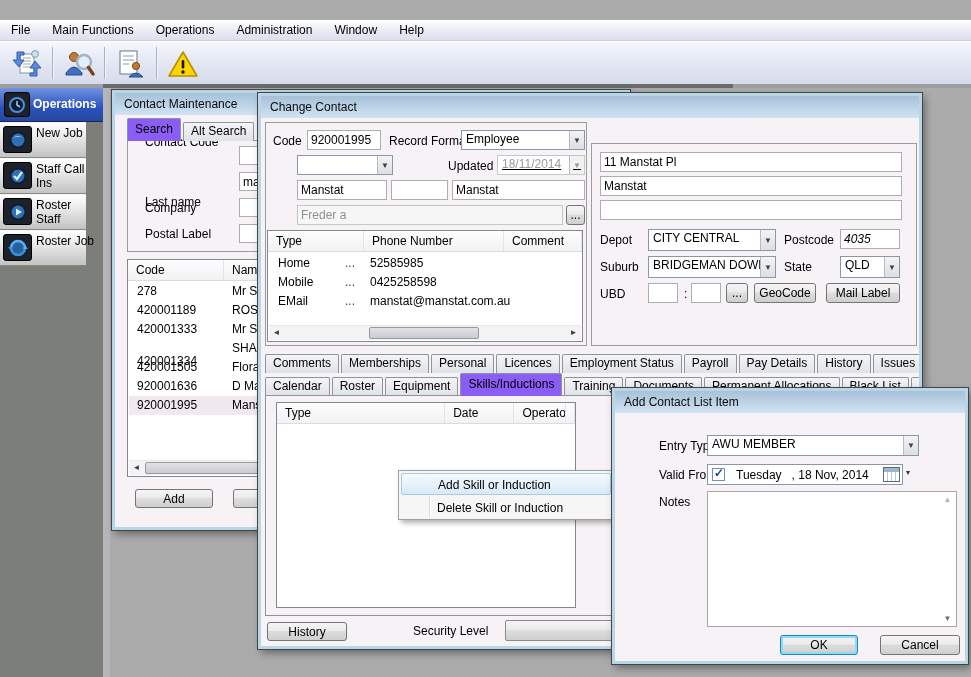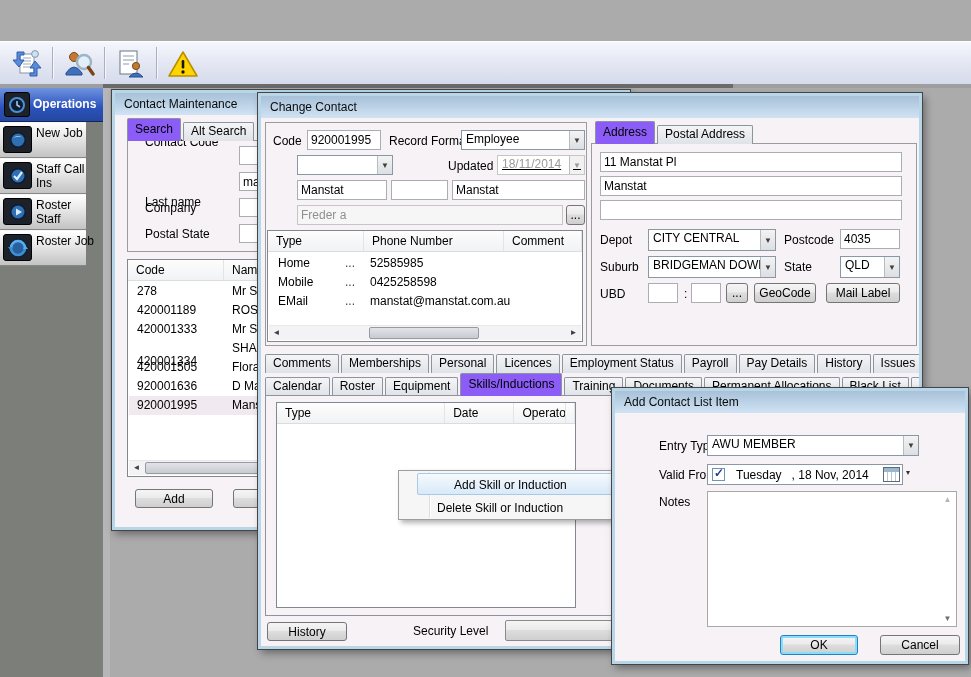--- a/index.html
+++ b/index.html
@@ -67,38 +67,41 @@
   .tabrow{position:absolute;display:flex;align-items:flex-end;}
   .tab{display:inline-block;height:19px;line-height:17px;padding:0 7px;
     background:linear-gradient(#f4f5f7,#dfe2e7);border:1px solid #8e949e;border-bottom:0;
     border-radius:2px 2px 0 0;margin-right:2px;white-space:nowrap;}
   .tab.act{background:#8b5cf6;height:23px;line-height:20px;position:relative;z-index:3;}
   
   .cmenu{position:absolute;background:#f6f6f6;border:1px solid #9e9e9e;box-shadow:3px 3px 5px rgba(0,0,0,.3);}
   .cmenu .gut{position:absolute;left:30px;top:1px;bottom:1px;width:1px;background:#dedede;box-shadow:1px 0 0 #fff;}
   .cmi{position:absolute;left:2px;width:210px;height:22px;line-height:22px;}
   .cmi .t{position:absolute;left:36px;}
-  .cmi.hl{background:linear-gradient(#f5fafd,#d9e9f8);border:1px solid #a9c9e8;border-radius:2px;margin-left:16px;}
+  .cmi.hl{background:linear-gradient(#f5fafd,#d9e9f8);border:1px solid #a9c9e8;border-radius:2px;}
   
   .datec{position:absolute;background:#fff;border:1px solid #8a98a5;}
   .chk{position:absolute;left:4px;top:3px;width:13px;height:13px;background:#fff;border:1px solid #6a93bd;}
   .chk .ck{position:absolute;left:1px;top:-3px;color:#1c3f94;font-size:12px;font-weight:bold;}
   .calico{position:absolute;width:17px;height:15px;border:1px solid #5a6a7a;background:
     linear-gradient(#9db6d0,#9db6d0) 0 0/17px 4px no-repeat,
     repeating-linear-gradient(90deg,#fff 0 3px,#b9c6d4 3px 4px),
     repeating-linear-gradient(#fff 0 3px,#b9c6d4 3px 4px);}
   .vsarr{position:absolute;width:15px;font-size:8px;text-align:center;color:#666;}
   svg{display:block;}
 </style>
 </head>
 <body>
 
 <div class="screen">
 
 
+  <div class="menubar">
+    <span>File</span><span>Main Functions</span><span>Operations</span><span>Administration</span><span>Window</span><span>Help</span>
+  </div>
 
   <div class="toolbar">
     <div class="tbtn" style="left:6px;">
       <svg width="32" height="32" viewBox="0 0 32 32">
         <rect x="9" y="6" width="14" height="19" fill="#ffffff" stroke="#8494a4"></rect>
         <line x1="12" y1="10" x2="20" y2="10" stroke="#9aa8b6"></line>
           <line x1="12" y1="13" x2="20" y2="13" stroke="#9aa8b6"></line>
         <line x1="12" y1="16" x2="20" y2="16" stroke="#9aa8b6"></line>
           <line x1="12" y1="19" x2="20" y2="19" stroke="#9aa8b6"></line>
         <path d="M13 4 L6 4 L6 12 L2 12 L8 19 L13 12 L9 12 L9 7 L13 7 Z" fill="#5b8ad8" stroke="#2c5faf" stroke-width="1"></path>
@@ -206,21 +209,21 @@
           <span class="tab act">Search</span>
           <span class="tab">Alt Search</span>
         </div>
         <div class="gbox" style="left:12px;top:25px;width:488px;height:112px;background:#f6f2f6;"></div>
         <span class="lbl" style="left:30px;top:20px;">Contact Code</span>
         <input class="inp" style="left: 124px; top: 31px; width: 160px; height: 19px;" value="">
         <span class="lbl" style="left:30px;top:60px;margin-top:20px;">Last name</span>
         <input class="inp" style="left: 124px; top: 57px; width: 160px; height: 19px;" value="man">
         <span class="lbl" style="left:30px;top:86px;">Company</span>
         <input class="inp" style="left: 124px; top: 83px; width: 160px; height: 19px;" value="">
-        <span class="lbl" style="left:30px;top:112px;">Postal State</span>
+        <span class="lbl" style="left:30px;top:112px;">Postal Label</span>
         <input class="inp" style="left: 124px; top: 109px; width: 160px; height: 19px;" value="">
 
         <div class="grid" style="left:12px;top:144px;width:488px;height:218px;">
           <div class="ghead">
             <div class="gh" style="width:96px;">Code</div>
             <div class="gh" style="flex:1;">Name</div>
           </div>
           <div class="grow" style="top:22px;">
               <span style="left:8px;">278</span>
               <span style="left:103px;">Mr Sha</span>
@@ -309,35 +312,31 @@
               <span style="left:76px;color:#444;">...</span>
               <span style="left:101px;">manstat@manstat.com.au</span>
             </div>
           <div class="hsb" style="left:1px;right:1px;bottom:1px;">
             <span class="sarr" style="left:0;">◄</span>
             <div class="sth" style="left:100px;width:110px;"></div>
             <span class="sarr" style="right:0;">►</span>
           </div>
         </div>
 
-        <div class="tabrow" style="left:334px;top:3px;z-index:3;">
-          <span class="tab act">Address</span>
-          <span class="tab">Postal Address</span>
-        </div>
         <div class="gbox" style="left:330px;top:25px;width:326px;height:203px;background:#f6f2f6;">
           <input class="inp" style="left: 8px; top: 8px; width: 302px; height: 20px;" value="11 Manstat Pl">
           <input class="inp" style="left: 8px; top: 32px; width: 302px; height: 20px;" value="Manstat">
           <input class="inp" style="left: 8px; top: 56px; width: 302px; height: 20px;" value="">
           <span class="lbl" style="left:8px;top:89px;">Depot</span>
           <div class="combo" style="left:56px;top:85px;width:128px;height:22px;">
             <span class="val">CITY CENTRAL</span>
             <span class="arw">▼</span>
           </div>
           <span class="lbl" style="left:192px;top:89px;">Postcode</span>
-          <input class="inp" style="left: 248px; top: 85px; width: 60px; height: 20px;" value="4035">
+          <input class="inp" style="left: 248px; top: 85px; width: 60px; height: 20px; font-style: italic;" value="4035">
           <span class="lbl" style="left:8px;top:116px;">Suburb</span>
           <div class="combo" style="left:56px;top:112px;width:128px;height:22px;">
             <span class="val">BRIDGEMAN DOWNS</span>
             <span class="arw">▼</span>
           </div>
           <span class="lbl" style="left:192px;top:116px;">State</span>
           <div class="combo" style="left:248px;top:112px;width:60px;height:22px;">
             <span class="val">QLD</span>
             <span class="arw">▼</span>
           </div>

